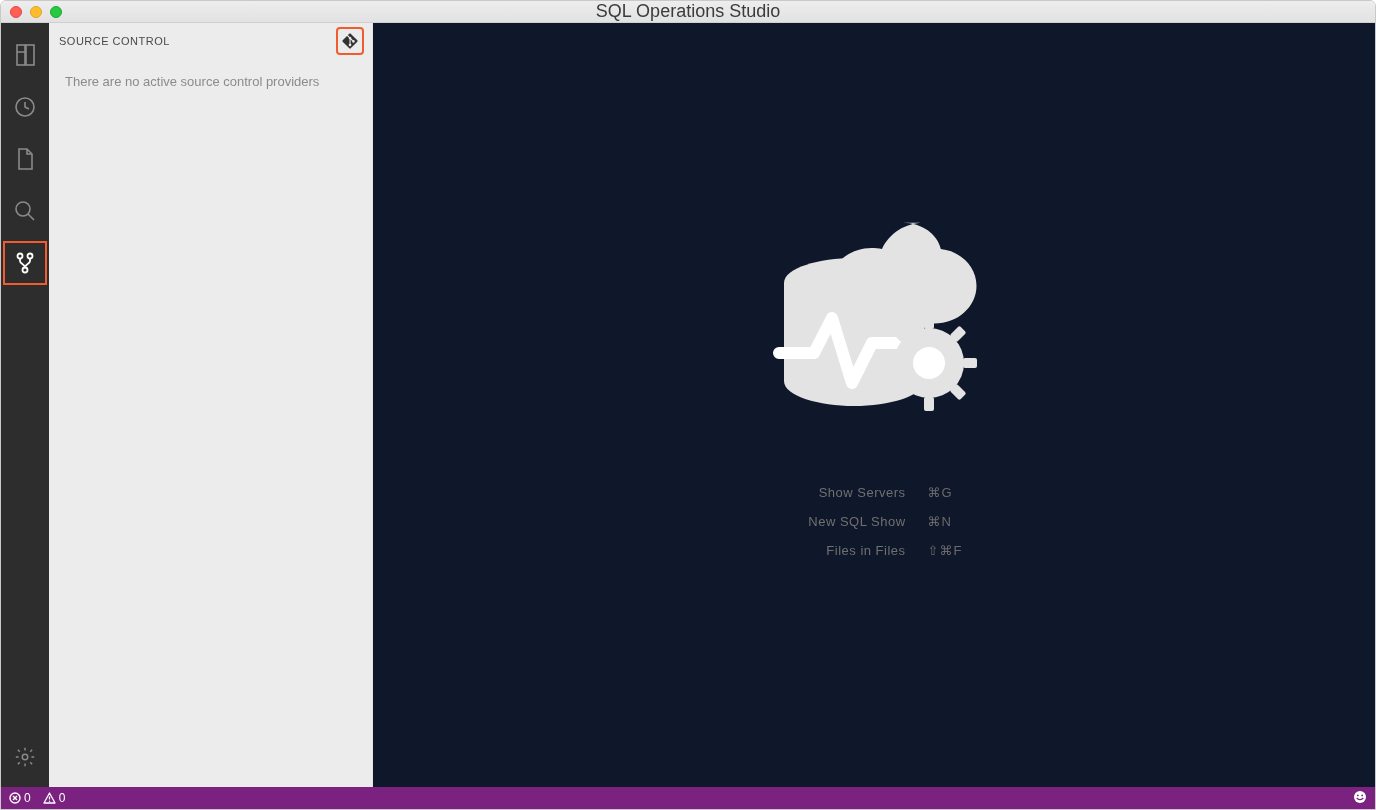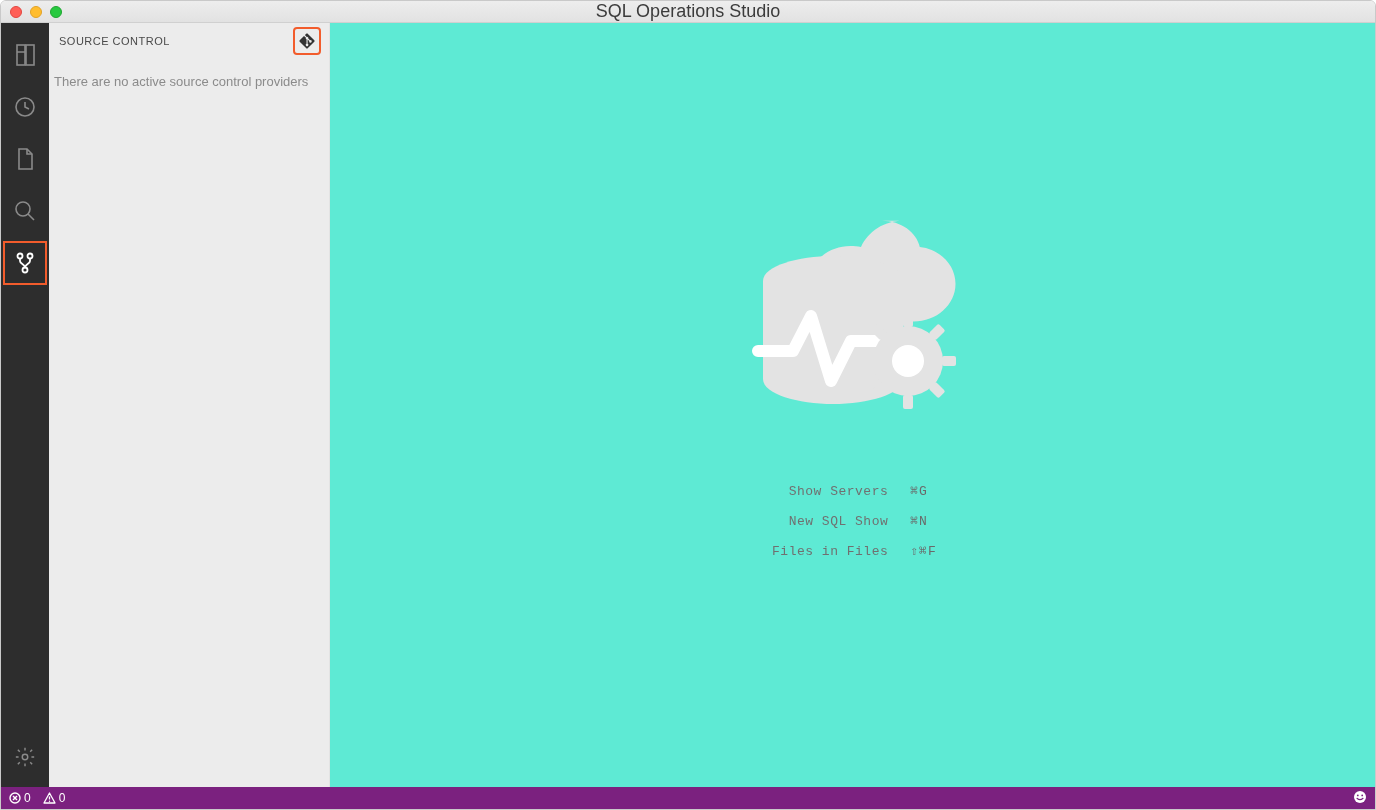--- a/index.html
+++ b/index.html
@@ -10,26 +10,26 @@
   .traffic span { width:12px; height:12px; border-radius:50%; display:inline-block; }
   .tl-close{ background:#ff5f57; border:1px solid #e24640;}
   .tl-min{ background:#ffbd2e; border:1px solid #e1a226;}
   .tl-max{ background:#28c940; border:1px solid #1fa531;}
   .body { flex:1; display:flex; min-height:0; }
   .activitybar { width:48px; background:#2d2d2d; display:flex; flex-direction:column; align-items:center; padding-top:8px; gap:4px; }
   .act-item { width:48px; height:48px; display:flex; align-items:center; justify-content:center; color:#8a8a8a; cursor:pointer; position:relative;}
   .act-item.active { color:#fff; }
   .act-bottom { margin-top:auto; margin-bottom:6px; }
   .highlight { outline:2.5px solid #f25c2c; outline-offset:-4px; border-radius:2px; }
-  .sidebar { width:281px; background:#ececec; display:flex; flex-direction:column; border-right:1px solid #e3e3e3;}
+  .sidebar { width:324px; background:#ececec; display:flex; flex-direction:column; border-right:1px solid #e3e3e3;}
   .sidebar-header { height:35px; display:flex; align-items:center; padding:0 10px; justify-content:space-between;}
   .sidebar-title { font-size:11px; letter-spacing:0.5px; color:#4a4a4a; }
   .git-btn { width:24px; height:24px; display:flex; align-items:center; justify-content:center; outline:2.5px solid #f25c2c; border-radius:2px; cursor:pointer;}
-  .sidebar-msg { padding:14px 16px 0 5px; font-size:13px; color:#8b8b8b; line-height:1.55; }
-  .editor { flex:1; background:#5eead4; display:flex; flex-direction:column; align-items:center; justify-content:center;font-family:Liberation Mono, monospace; }
+  .sidebar-msg { padding:14px 16px 0 16px; font-size:13px; color:#8b8b8b; line-height:1.55; }
+  .editor { flex:1; background:#0f172a; display:flex; flex-direction:column; align-items:center; justify-content:center; }
   .splash-wrap { margin-top:-70px; display:flex; flex-direction:column; align-items:center; }
   .splash-icon { color:#e3e3e3; }
   .cmd-list { margin-top:42px; display:flex; flex-direction:column; gap:14px; font-size:13px; color:#707070; letter-spacing:0.5px;}
   .cmd-row { display:flex; gap:22px; align-items:center;}
   .cmd-label { width:120px; text-align:right;}
   .cmd-key { color:#6a6a6a; letter-spacing:1px;}
   .statusbar { height:22px; background:#7b217f; color:#fff; display:flex; align-items:center; padding:0 8px; font-size:12px; justify-content:space-between;}
   .status-left { display:flex; align-items:center; gap:4px;}
   .status-left svg { vertical-align:middle; }
   .status-item { display:flex; align-items:center; gap:3px; margin-right:8px; cursor:pointer;}

